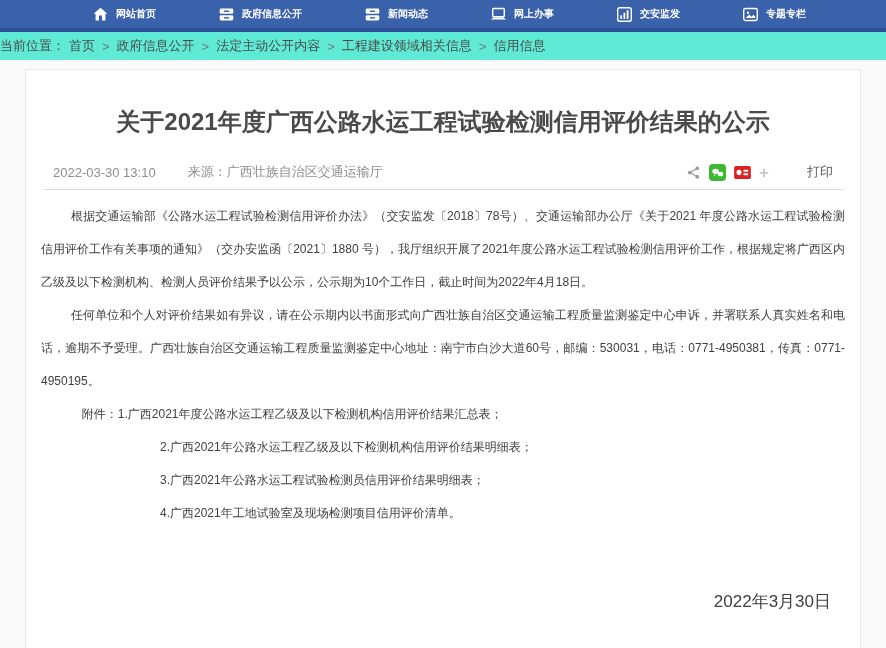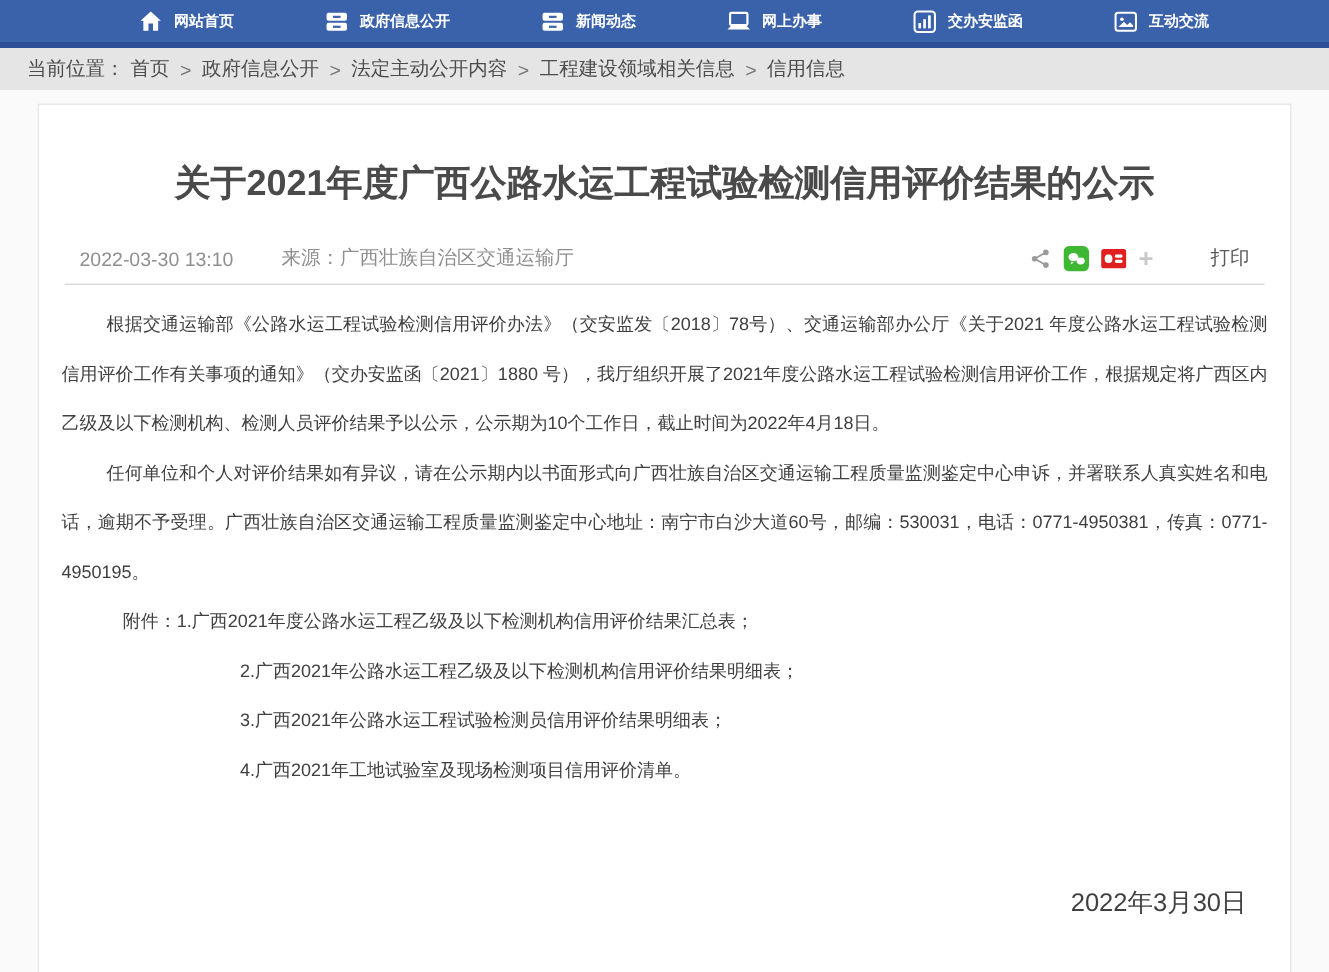--- a/index.html
+++ b/index.html
@@ -16,22 +16,22 @@
     padding:0 80px 0 92px;
   }
   .nav-item {
     display:flex; align-items:center; gap:7px;
     color:#ffffff; font-size:10px; font-weight:bold; cursor:pointer;
     white-space:nowrap;
   }
   .nav-item svg { width:17px; height:17px; display:block; }
   
   .breadcrumb {
-    height:28px; background:#e5e5e5; display:flex; align-items:center;
-    padding:0 18px; font-size:13px; color:#4c4c4c; white-space:nowrap;
+    height:28px; background:#5eead4; display:flex; align-items:center;
+    padding:0 0; font-size:13px; color:#4c4c4c; white-space:nowrap;
   }
   .breadcrumb .bc-sep { color:#777; margin:0 7px; }
   .breadcrumb .bc-link { color:#4c4c4c; text-decoration:none; cursor:pointer; }
   .breadcrumb .bc-label { margin-right:4px; }
   
   .card {
     width:836px; margin:9px 0 0 25px; background:#ffffff;
     border:1px solid #e9e9e9; height:612px; padding:0 15px;
   }
   .article-title {
@@ -108,31 +108,31 @@
   </div>
   <div class="nav-item">
     <span>
         <svg viewBox="0 0 20 20">
           <rect x="2" y="2" width="16" height="16" rx="2.5" fill="none" stroke="#fff" stroke-width="1.6"></rect>
           <rect x="5" y="11" width="2.1" height="4.2" fill="#fff"></rect>
           <rect x="8.8" y="8" width="2.1" height="7.2" fill="#fff"></rect>
           <rect x="12.6" y="5" width="2.1" height="10.2" fill="#fff"></rect>
         </svg>
       </span>
-    <span>交办安监函</span>
+    <span>交安监发</span>
   </div>
   <div class="nav-item">
     <span>
         <svg viewBox="0 0 20 20">
           <rect x="2" y="3" width="16" height="14" rx="2" fill="none" stroke="#fff" stroke-width="1.6"></rect>
           <circle cx="7" cy="8" r="1.4" fill="#fff"></circle>
           <path d="M4.2 14.2 L8.6 10 L11 12.5 L13.4 10.4 L15.8 13 V14.2 Z" fill="#fff"></path>
         </svg>
       </span>
-    <span>互动交流</span>
+    <span>专题专栏</span>
   </div>
 </div>
 
 <div class="breadcrumb">
   <span class="bc-label">当前位置：</span>
   <span class="bc-link">首页</span>
   <span class="bc-sep">&gt;</span>
   <span class="bc-link">政府信息公开</span>
   <span class="bc-sep">&gt;</span>
   <span class="bc-link">法定主动公开内容</span>

